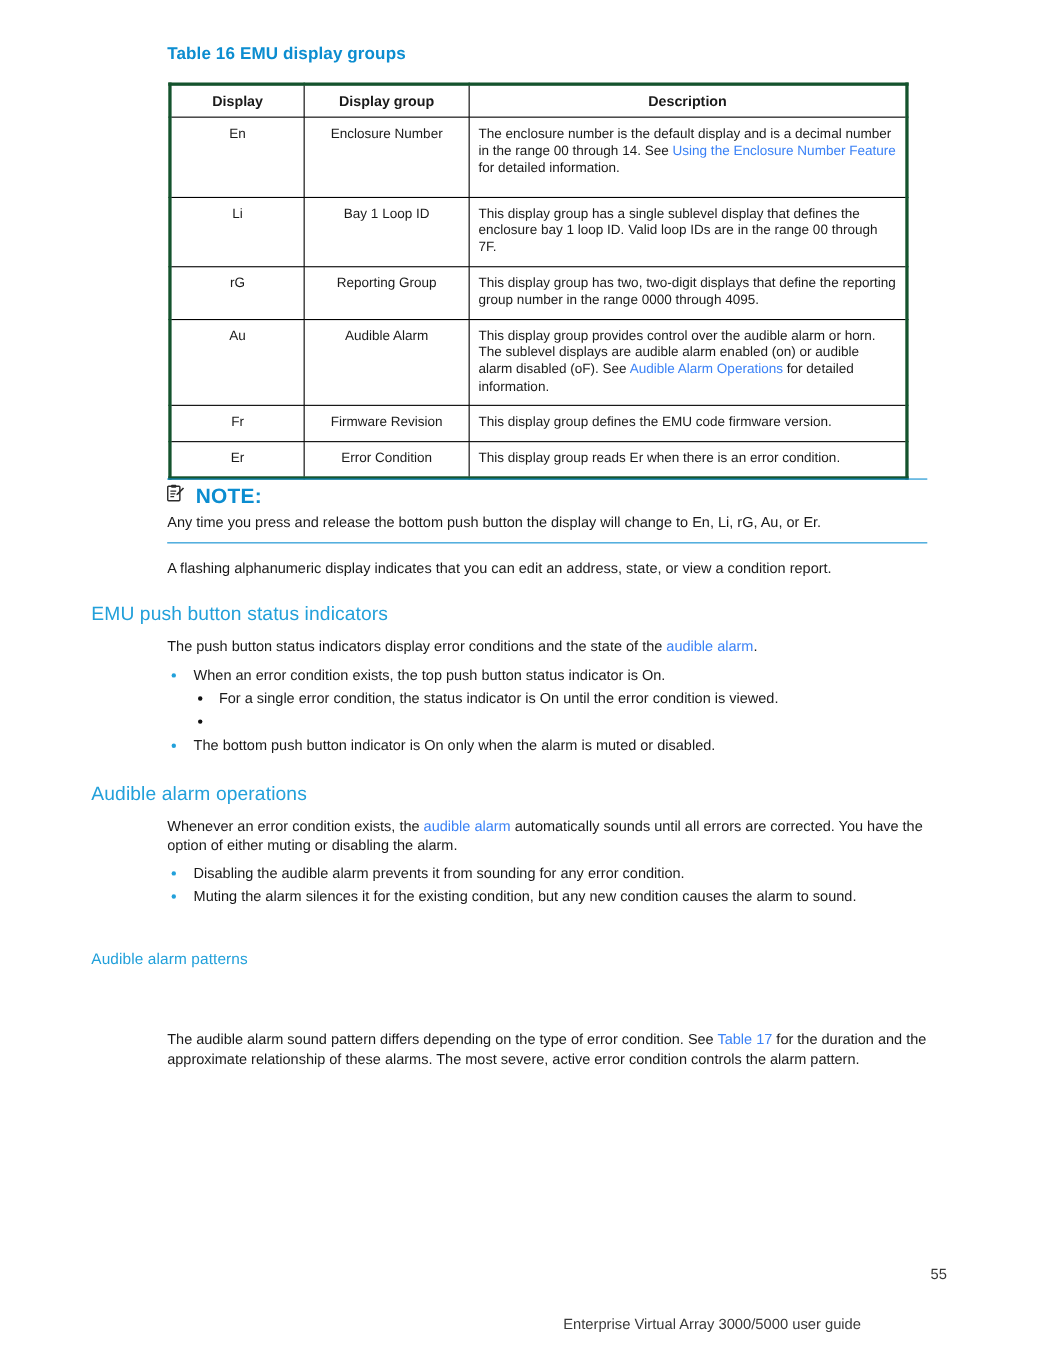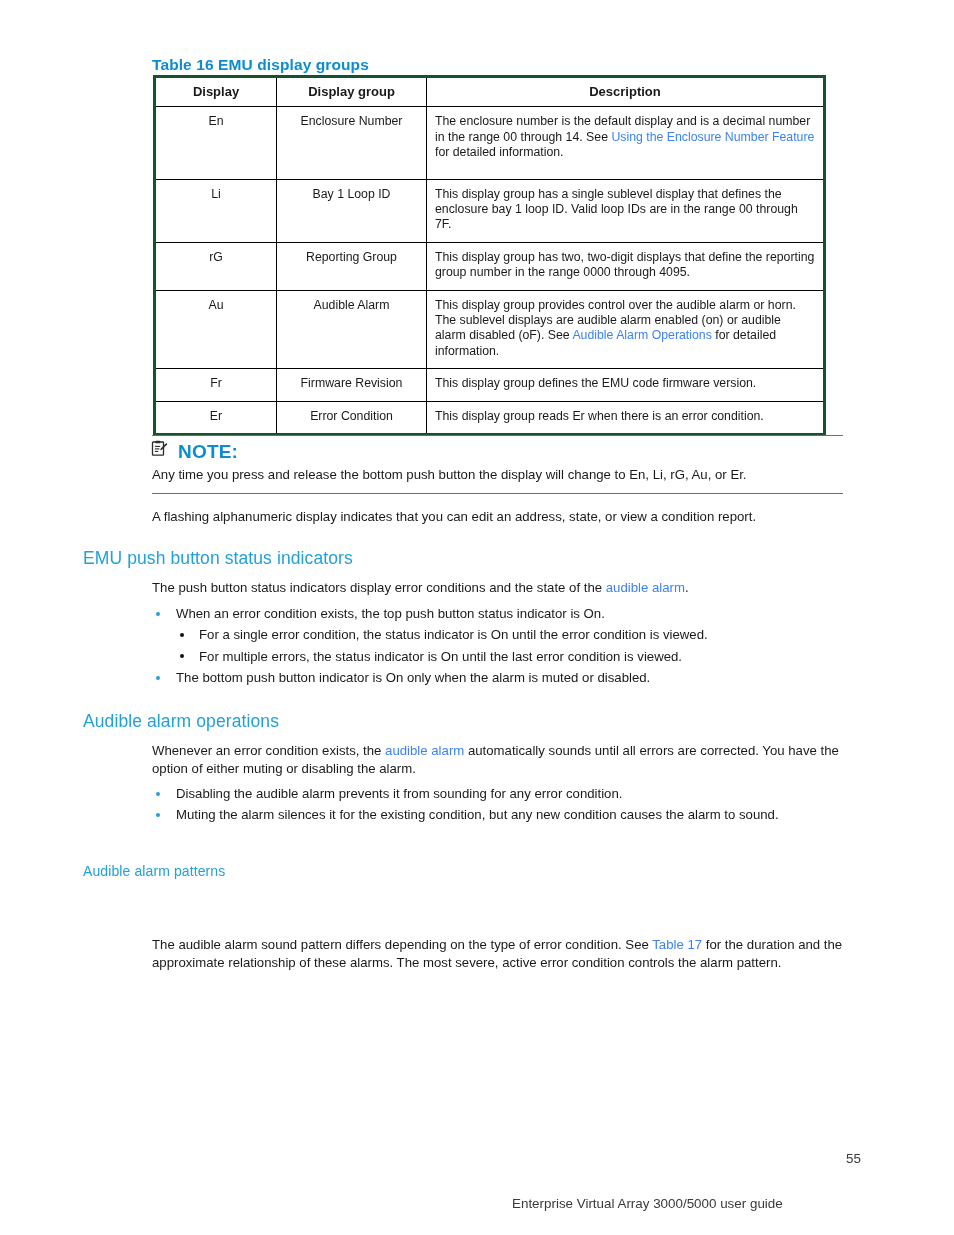--- a/index.html
+++ b/index.html
@@ -21,21 +21,21 @@
     left: 0; top: 0;
     width: 954px;
     height: 1235px;
     overflow: hidden;
   }
 
   
   .table-caption {
     position: absolute;
     left: 152px;
-    top: 56px;
+    top: 41px;
     font-size: 15.5px;
     font-weight: bold;
     color: #0c8dd0;
     letter-spacing: 0.1px;
     white-space: nowrap;
   }
 
   
   .emu-table {
     position: absolute;
@@ -304,21 +304,20 @@
     <div class="bullet-row">
       <span class="dot"></span>
       <span>When an error condition exists, the top push button status indicator is On.</span>
     </div>
     <div class="bullet-row lvl2">
       <span class="dot"></span>
       <span>For a single error condition, the status indicator is On until the error condition is viewed.</span>
     </div>
     <div class="bullet-row lvl2">
       <span class="dot"></span>
-      <span>For multiple errors, the status indicator is On until the last error condition is viewed.</span>
     </div>
     <div class="bullet-row">
       <span class="dot"></span>
       <span>The bottom push button indicator is On only when the alarm is muted or disabled.</span>
     </div>
   </div>
 
   <div class="h2" id="h2-audible">Audible alarm operations</div>
 
   <div class="body-para" id="p-audible"><span>Whenever an error condition exists, the </span><a class="lnk" href="#">audible alarm</a><span> automatically sounds until all errors are corrected. You have the option of either muting or disabling the alarm.</span></div>

